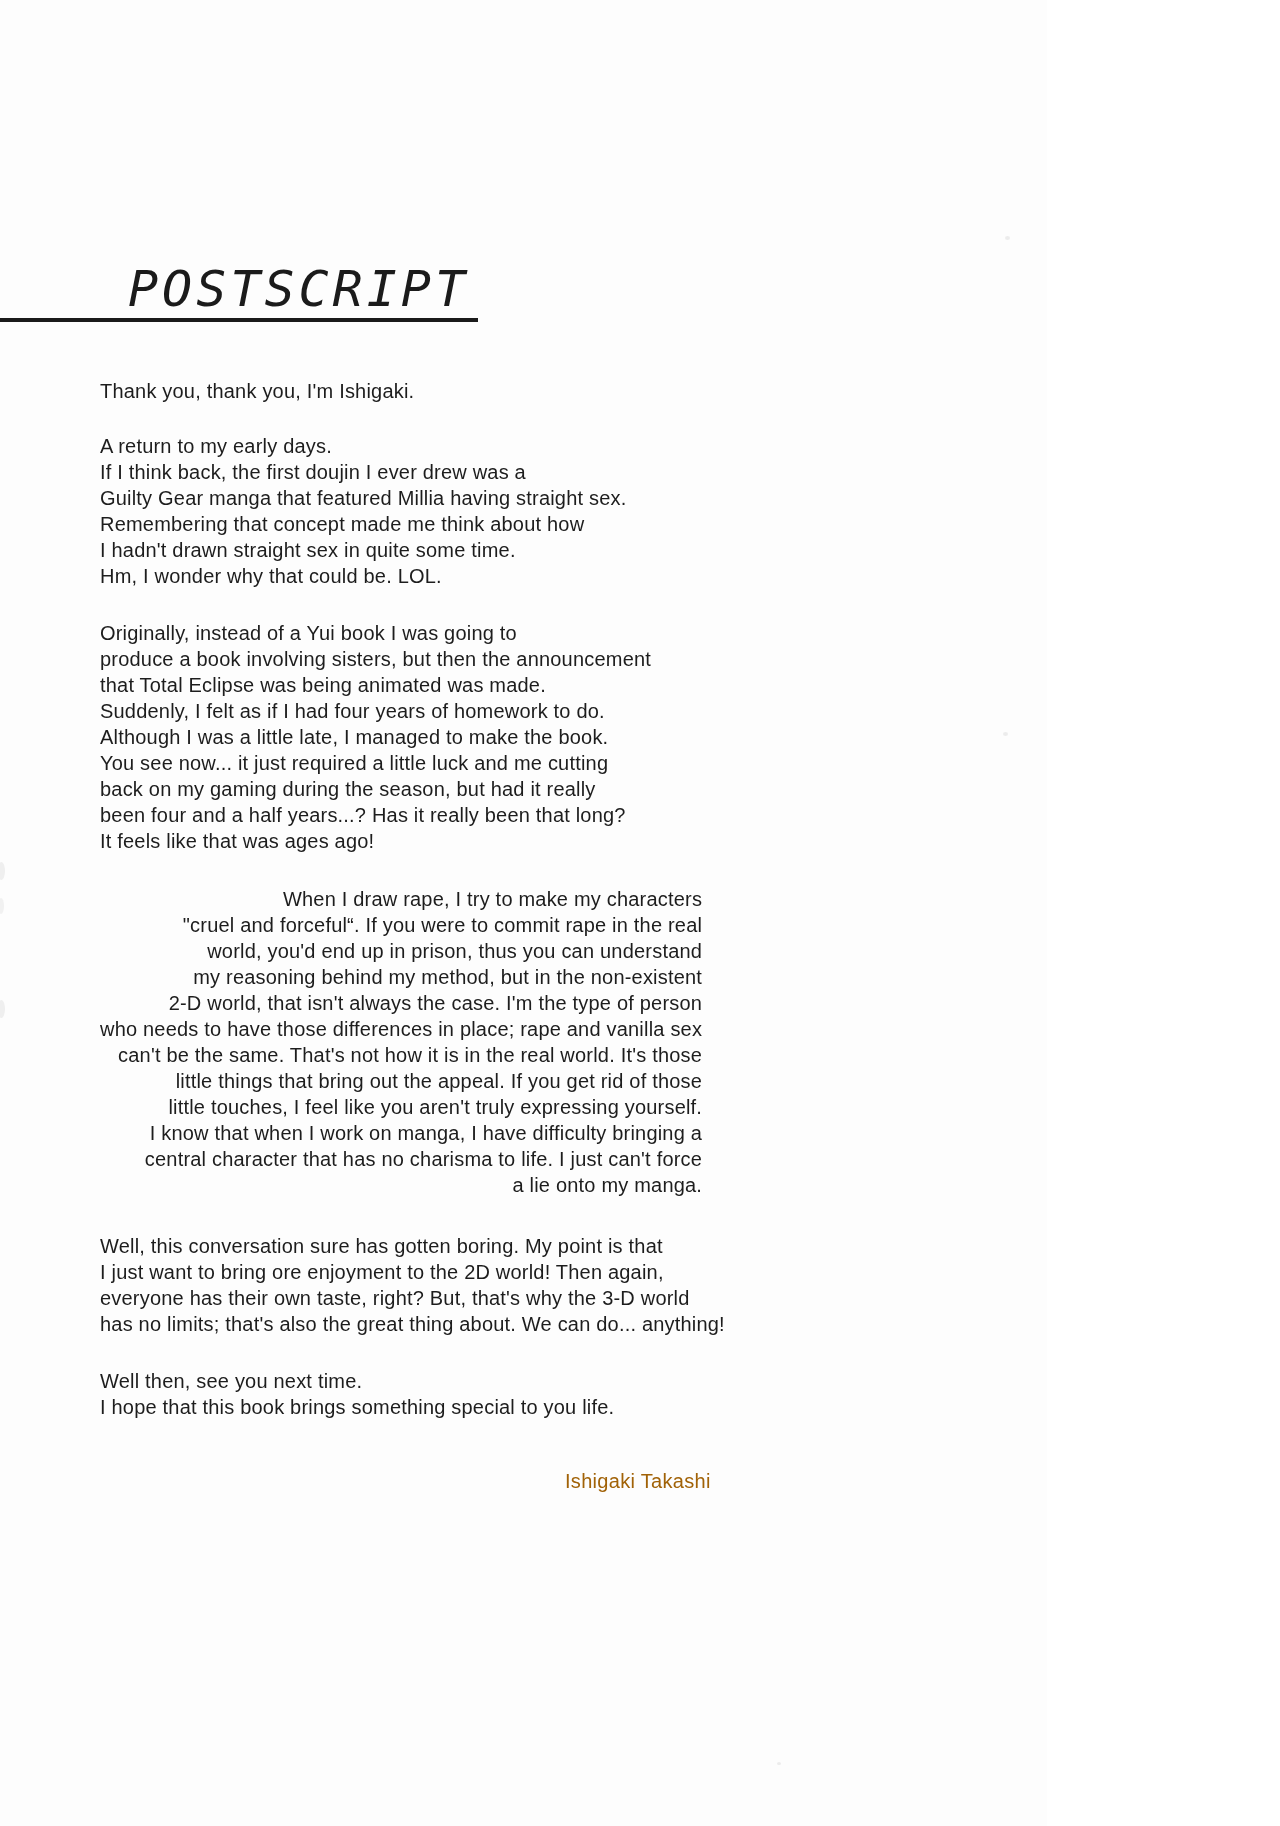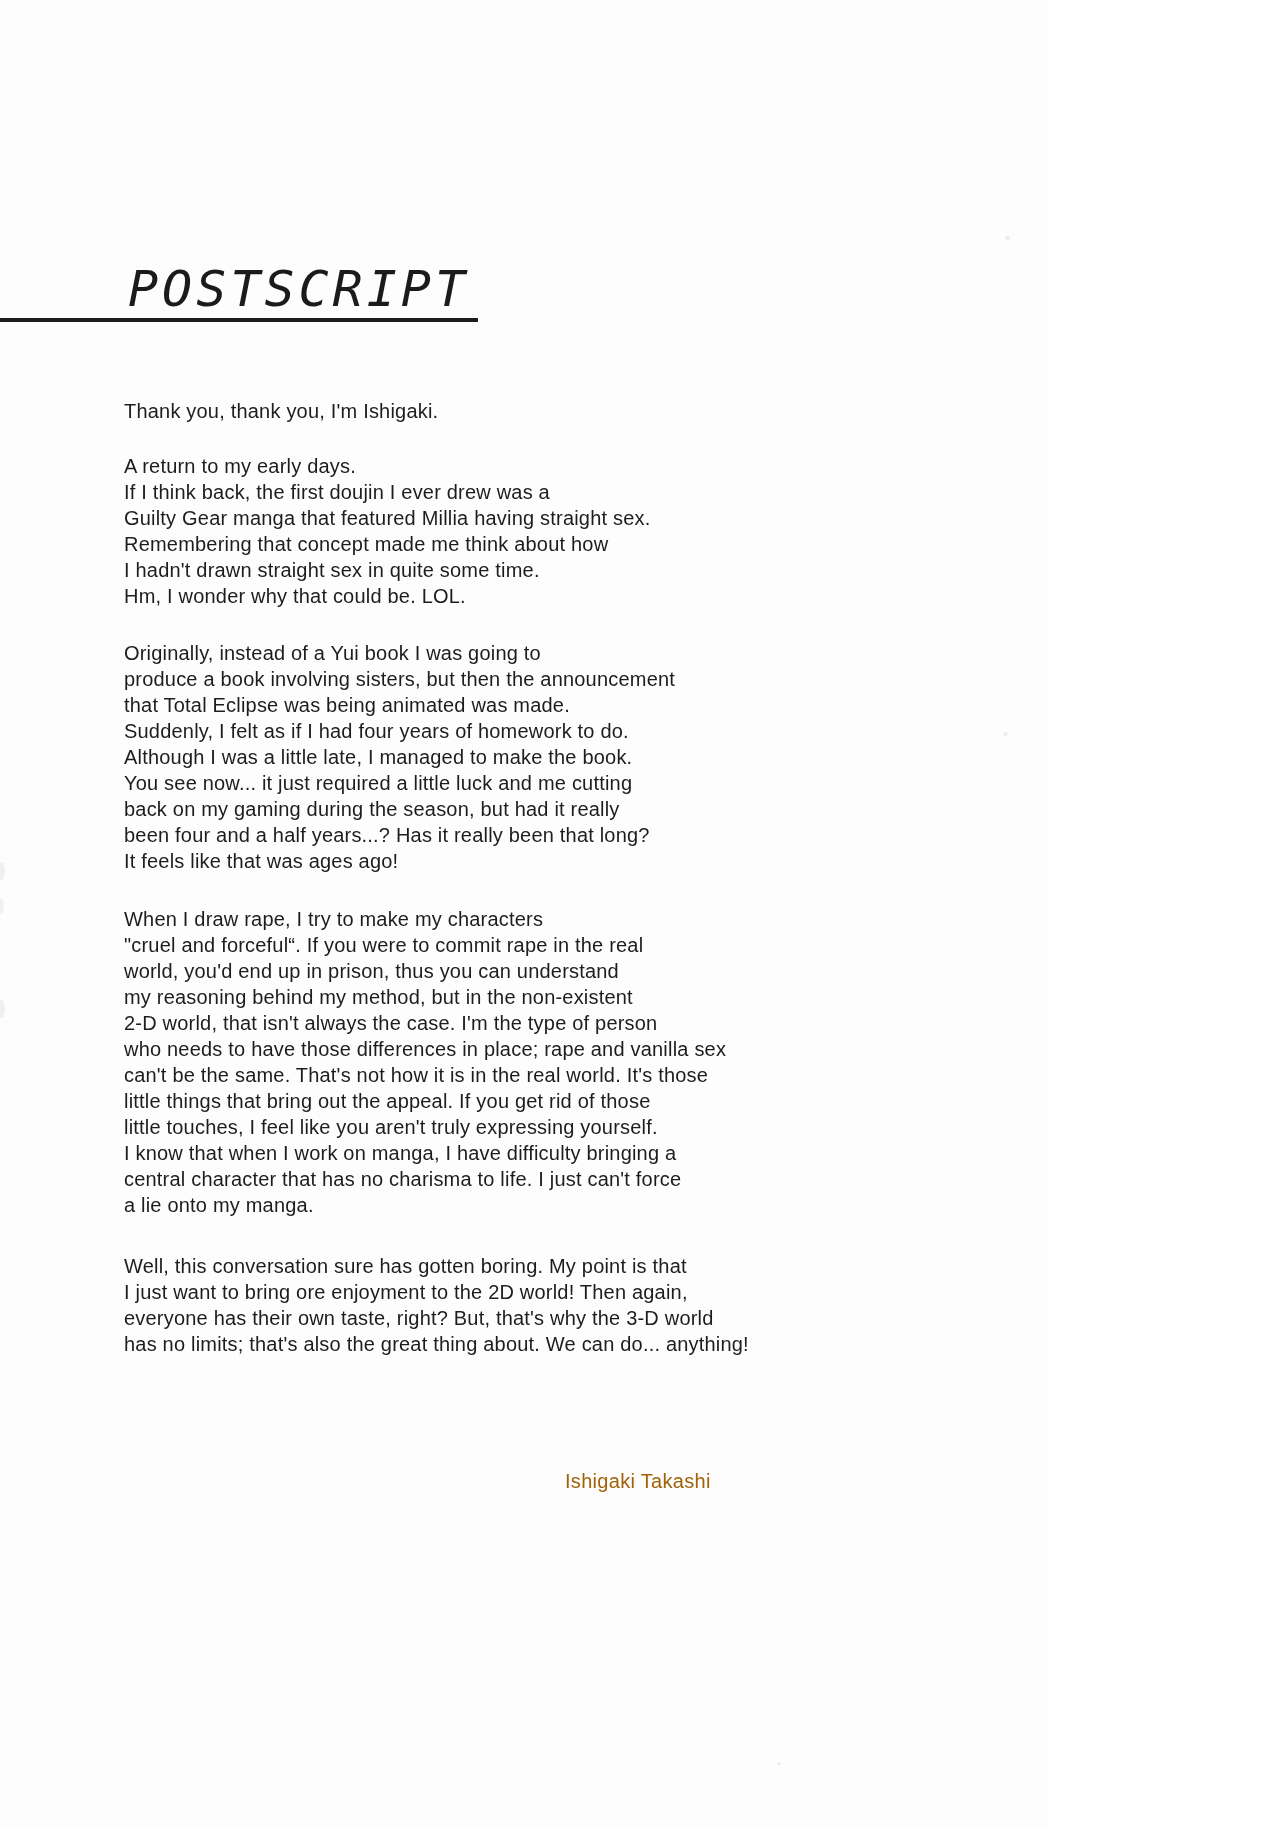--- a/index.html
+++ b/index.html
@@ -27,32 +27,31 @@
   .rule {
     position: absolute;
     left: 0;
     top: 318px;
     width: 478px;
     height: 4px;
     background: #1b1b1b;
   }
   .para {
     position: absolute;
-    left: 124px;
+    left: 100px;
     font-size: 20px;
     line-height: 26px;
     letter-spacing: 0.2px;
     white-space: pre-line;
     color: #1d1d1d;
-    margin-top: 20px;
   }
   .p1 { top: 378px; }
   .p2 { top: 433px; }
   .p3 { top: 620px; }
-  .p4 { top: 886px; }
+  .p4 { top: 886px; text-align: right; }
   .p5 { top: 1233px; }
   .p6 { top: 1368px; }
   .signature {
     position: absolute;
     left: 565px;
     top: 1470px;
     font-size: 20px;
     letter-spacing: 0.3px;
     color: #a16207;
     white-space: nowrap;
@@ -117,20 +116,22 @@
 little touches, I feel like you aren't truly expressing yourself.
 I know that when I work on manga, I have difficulty bringing a
 central character that has no charisma to life. I just can't force
 a lie onto my manga.</div>
 
   <div class="para p5">Well, this conversation sure has gotten boring. My point is that
 I just want to bring ore enjoyment to the 2D world! Then again,
 everyone has their own taste, right? But, that's why the 3-D world
 has no limits; that's also the great thing about. We can do... anything!</div>
 
+  <div class="para p6">Well then, see you next time.
+I hope that this book brings something special to you life.</div>
 
   <div class="signature">Ishigaki Takashi</div>
 
 
   <div class="artifact a1"></div>
   <div class="artifact a2"></div>
   <div class="artifact a3"></div>
   <div class="artifact a4"></div>
   <div class="artifact a5"></div>
   <div class="artifact a6"></div>

